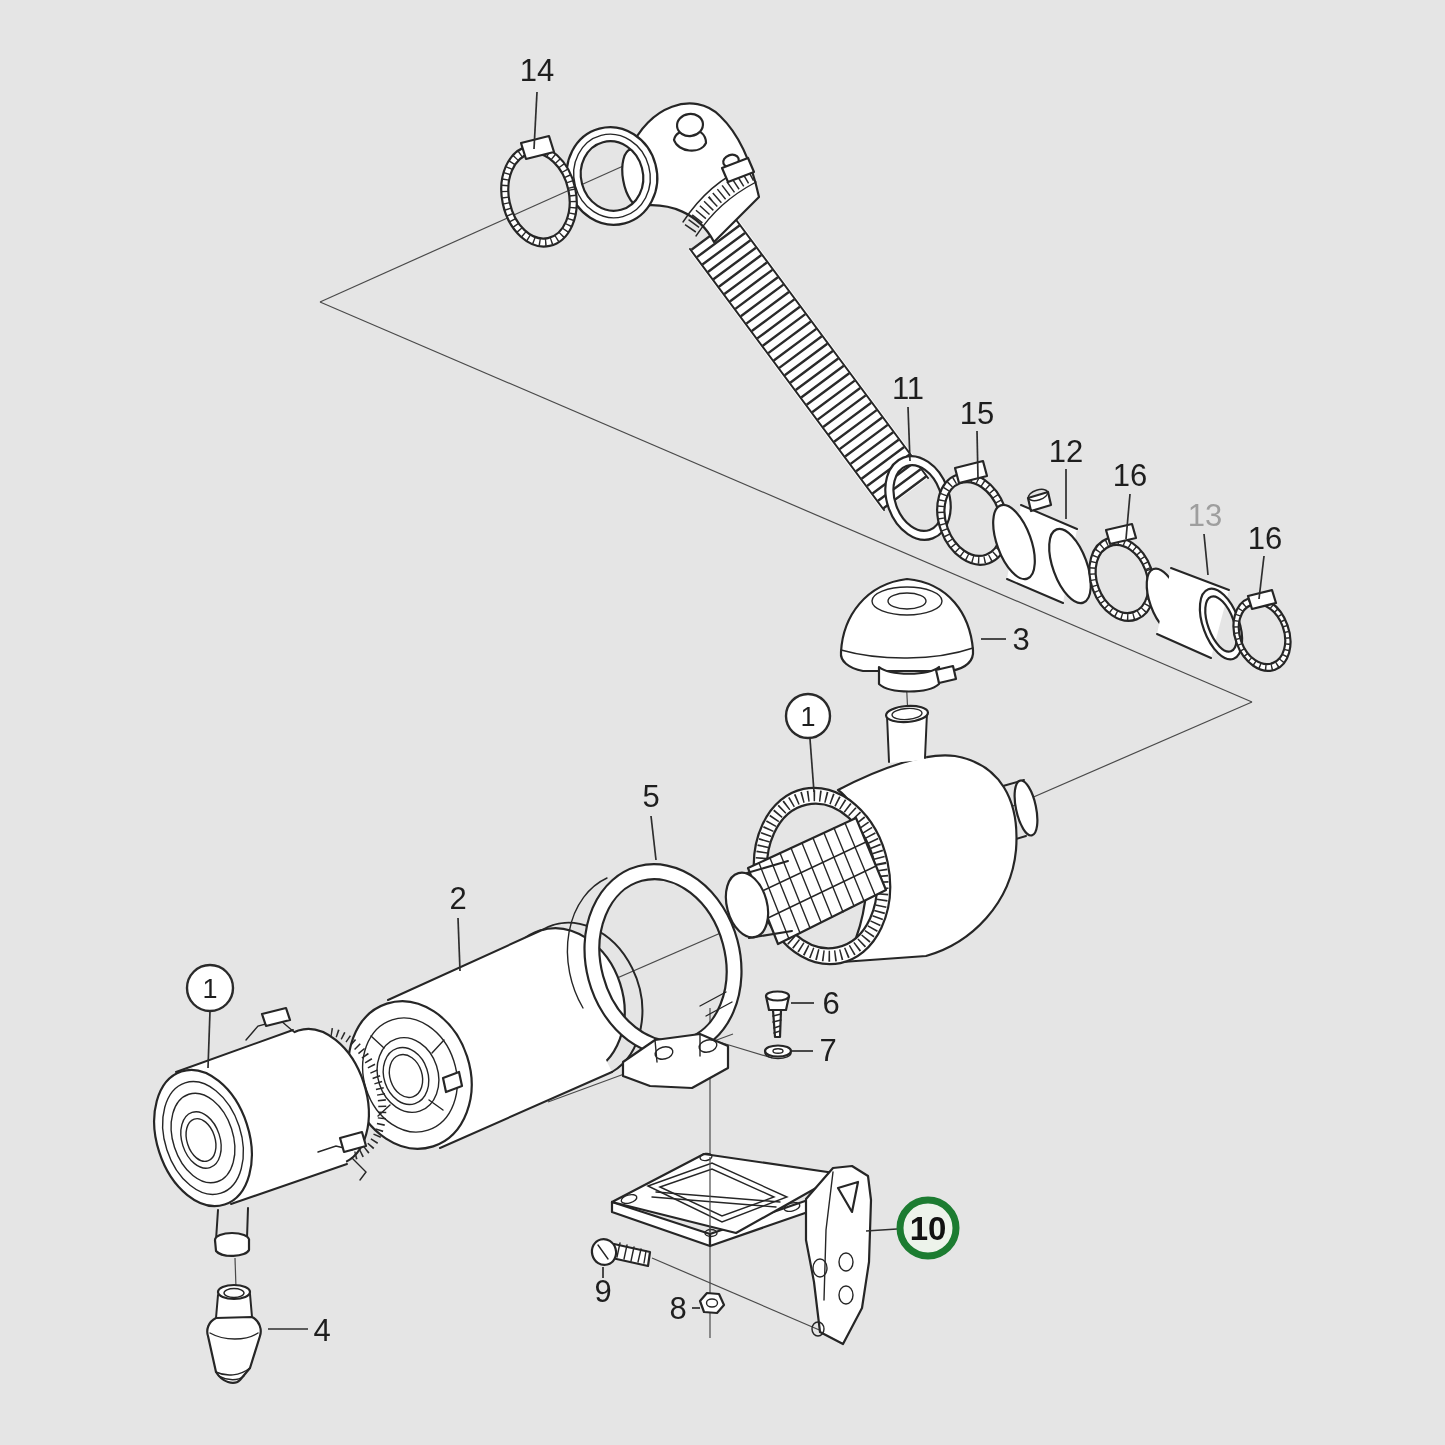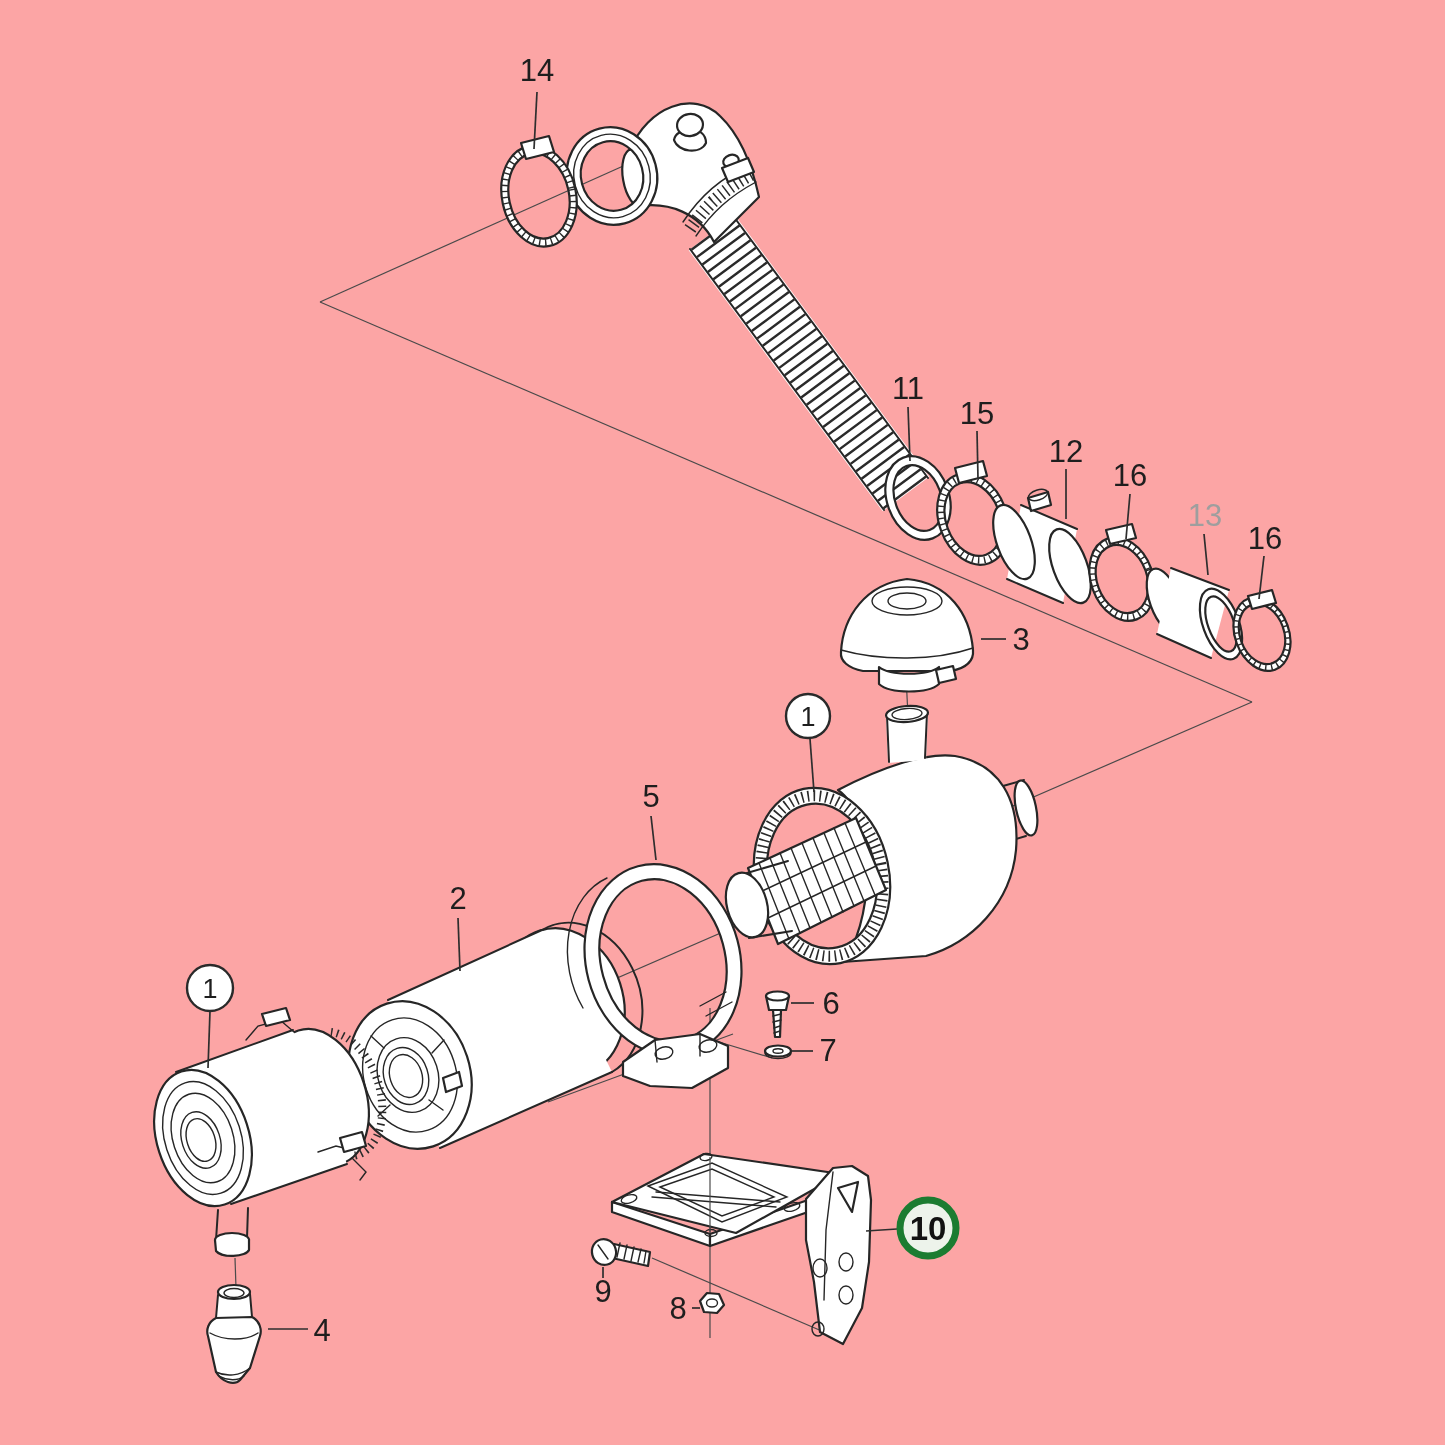--- a/index.html
+++ b/index.html
@@ -1,16 +1,16 @@
 <!DOCTYPE html>
 <html><head>
 <meta charset="utf-8">
 <style>
   html,body{margin:0;padding:0;background:#ffffff;}
-  .stage{position:relative;width:1445px;height:1445px;background:#fca5a5;overflow:hidden;
+  .stage{position:relative;width:1445px;height:1445px;background:#e5e5e5;overflow:hidden;
          font-family:"Liberation Sans", sans-serif;}
   svg{display:block;}
   
   .ol   {fill:#ffffff;stroke:#262626;stroke-width:2.2;stroke-linejoin:round;}
   .ol14 {fill:#ffffff;stroke:#262626;stroke-width:2.2;stroke-linejoin:round;fill-rule:evenodd;}
   .ln   {fill:none;stroke:#262626;stroke-width:2;stroke-linecap:round;}
   .lnthin{fill:none;stroke:#262626;stroke-width:1.4;stroke-linecap:round;}
   .cl   {fill:none;stroke:#4a4a4a;stroke-width:1.2;}
   .lead {fill:none;stroke:#2e2e2e;stroke-width:1.7;}
   .tickband{fill:none;stroke:#2a2a2a;}

